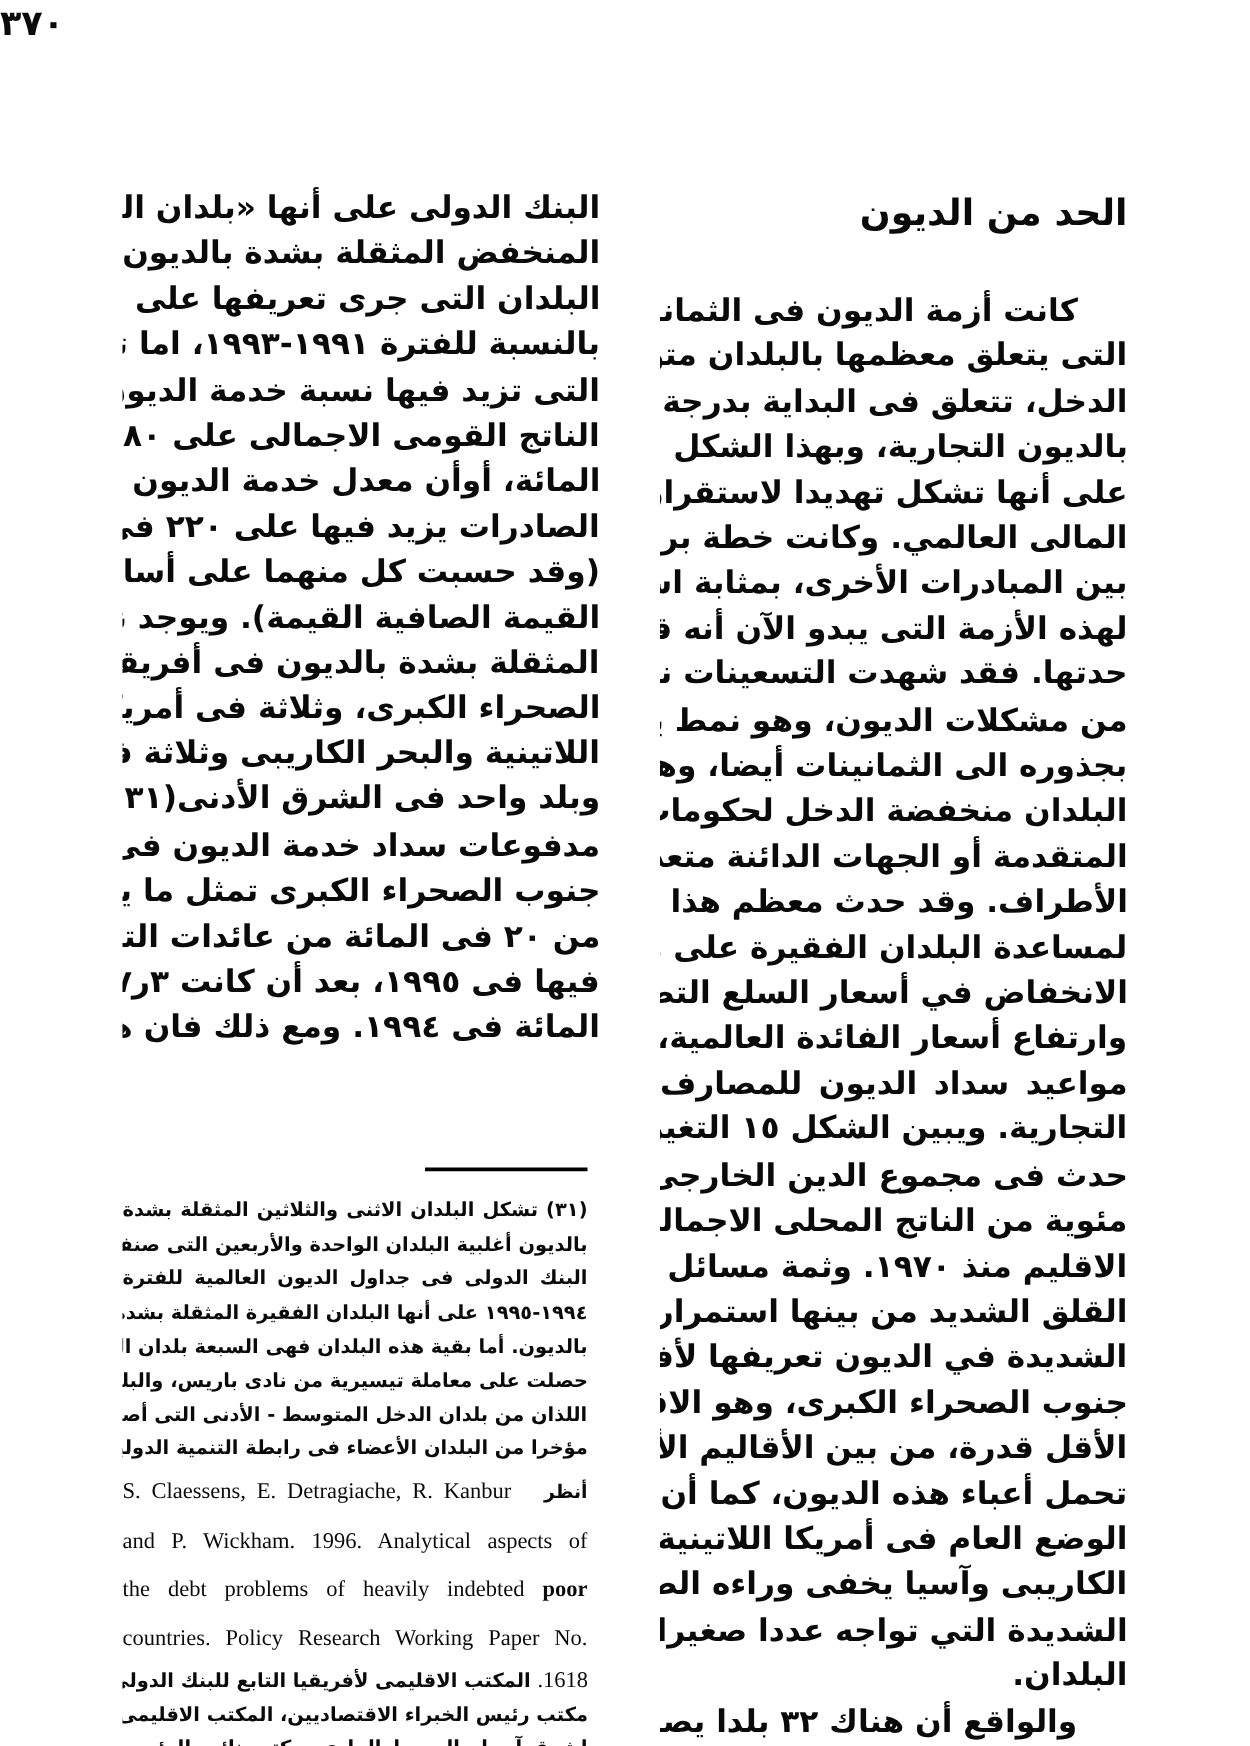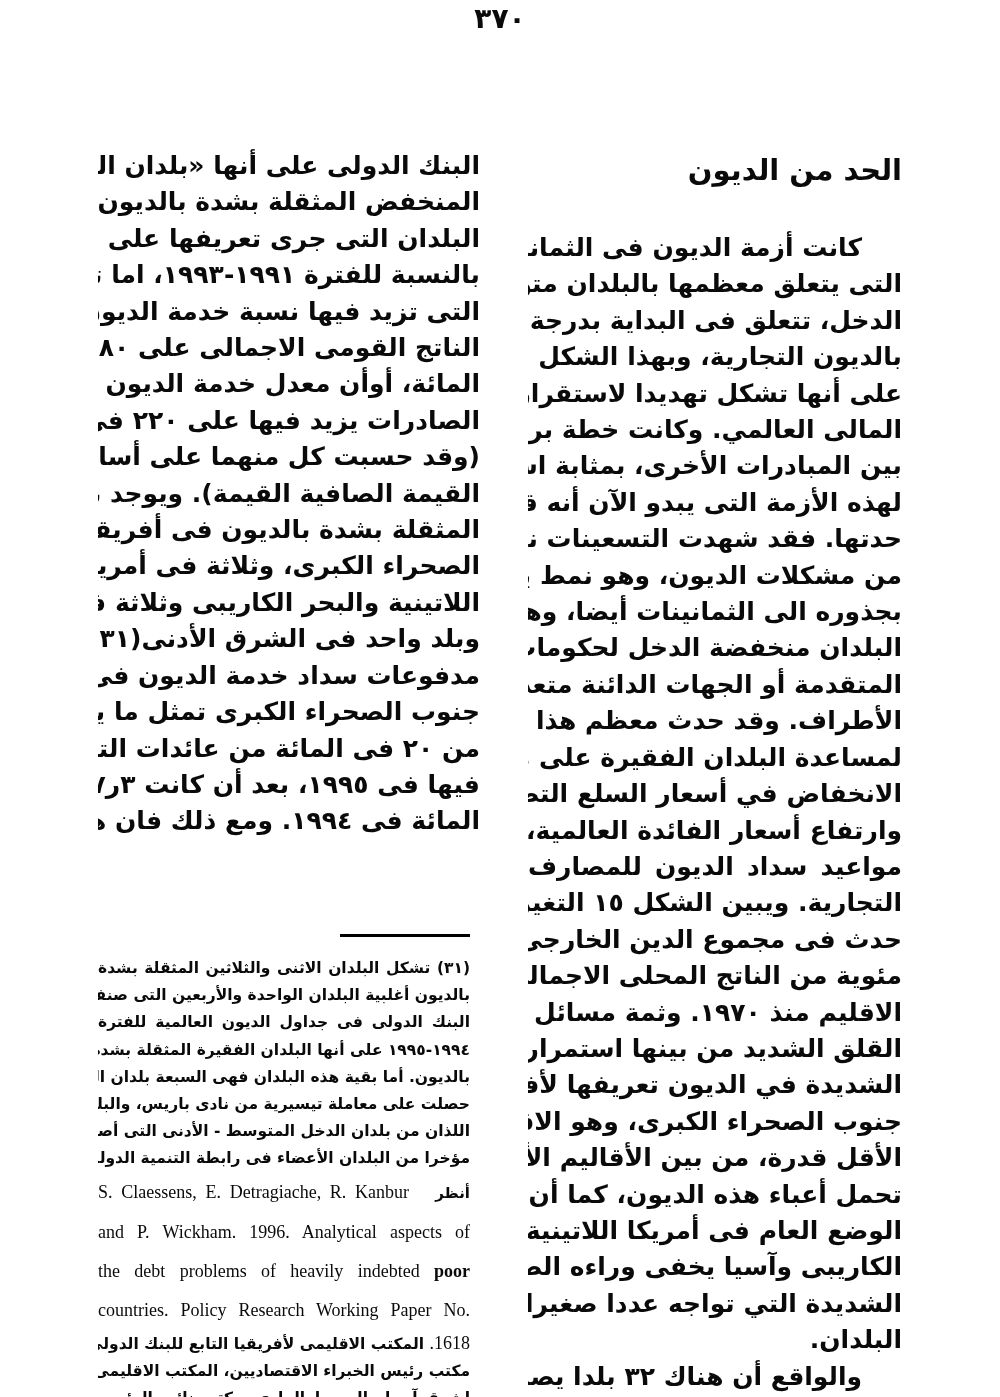--- a/index.html
+++ b/index.html
@@ -1,21 +1,21 @@
 <!DOCTYPE html>
 <html><head>
 <meta charset="utf-8">
 <style>
   html, body { margin: 0; padding: 0; background: #ffffff; }
   body {
     width: 1000px; height: 1397px; position: relative; overflow: hidden;
     font-family: "DejaVu Sans", sans-serif; color: #0a0a0a;
   }
   .page-number {
-    position: absolute; top: 2px; left: 0; width: 1000px; text-align: center;
+    position: absolute; top: 2px; left: 0; width: 1000px; text-align: left;
     font-size: 28px; font-weight: bold; direction: rtl;
   }
   .col {
     position: absolute; direction: rtl; text-align: justify;
   }
   .col-right { left: 528px; top: 148px; width: 374px; }
   .col-left  { left: 98px;  top: 148px; width: 382px; }
   .heading {
     font-size: 29px; font-weight: bold; margin: 2px 0 40px 0; line-height: 40px;
     text-align: right;

